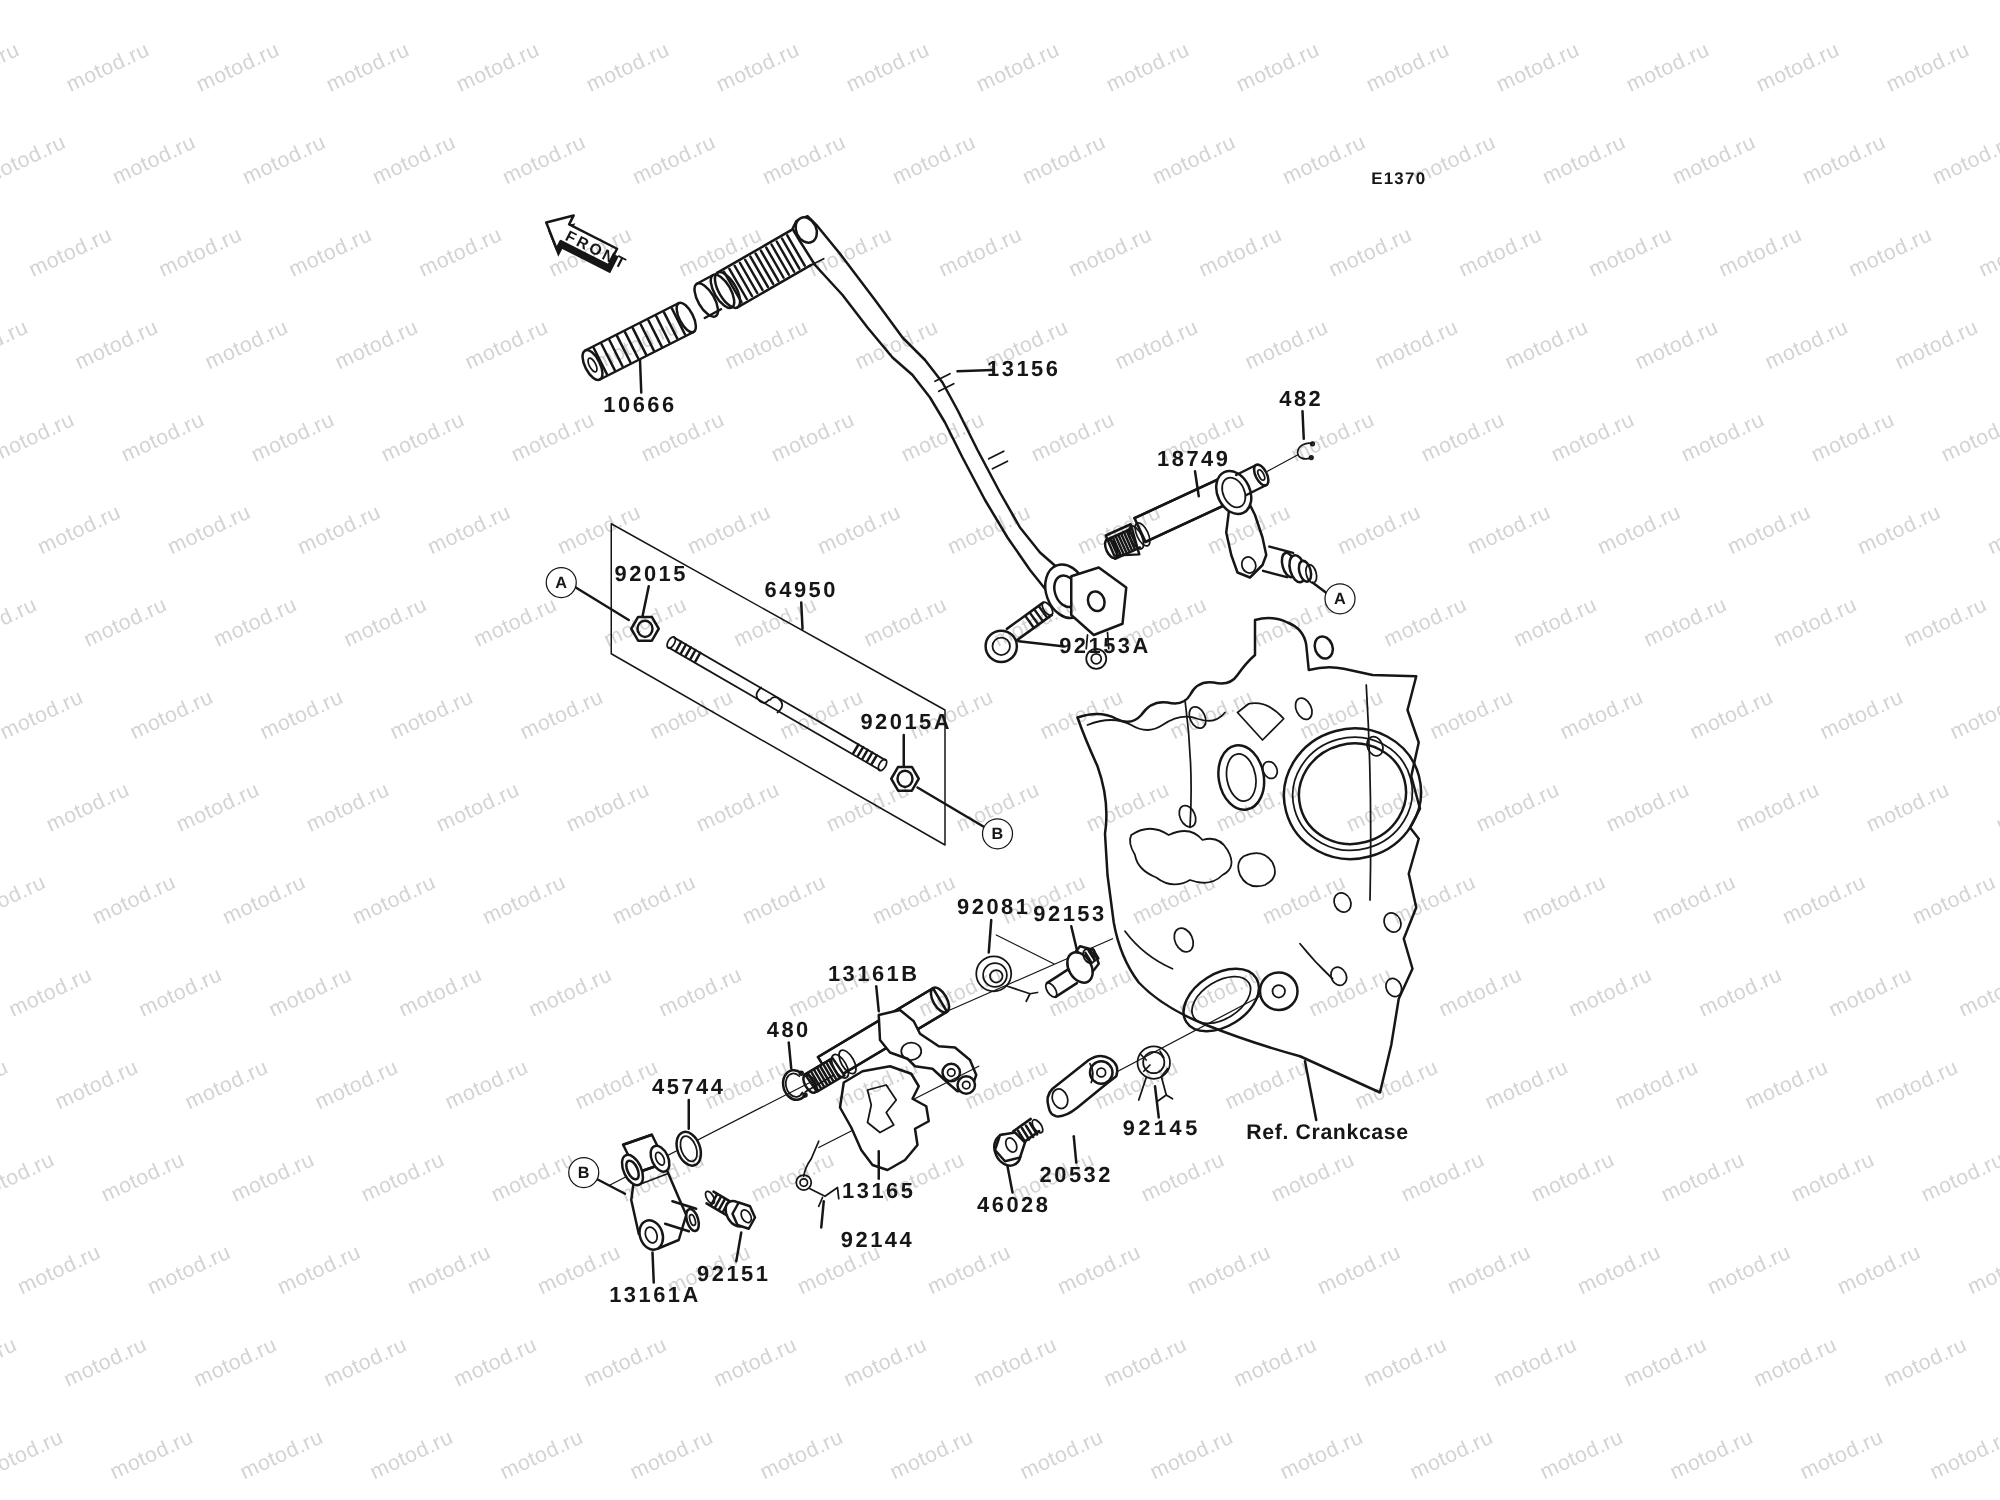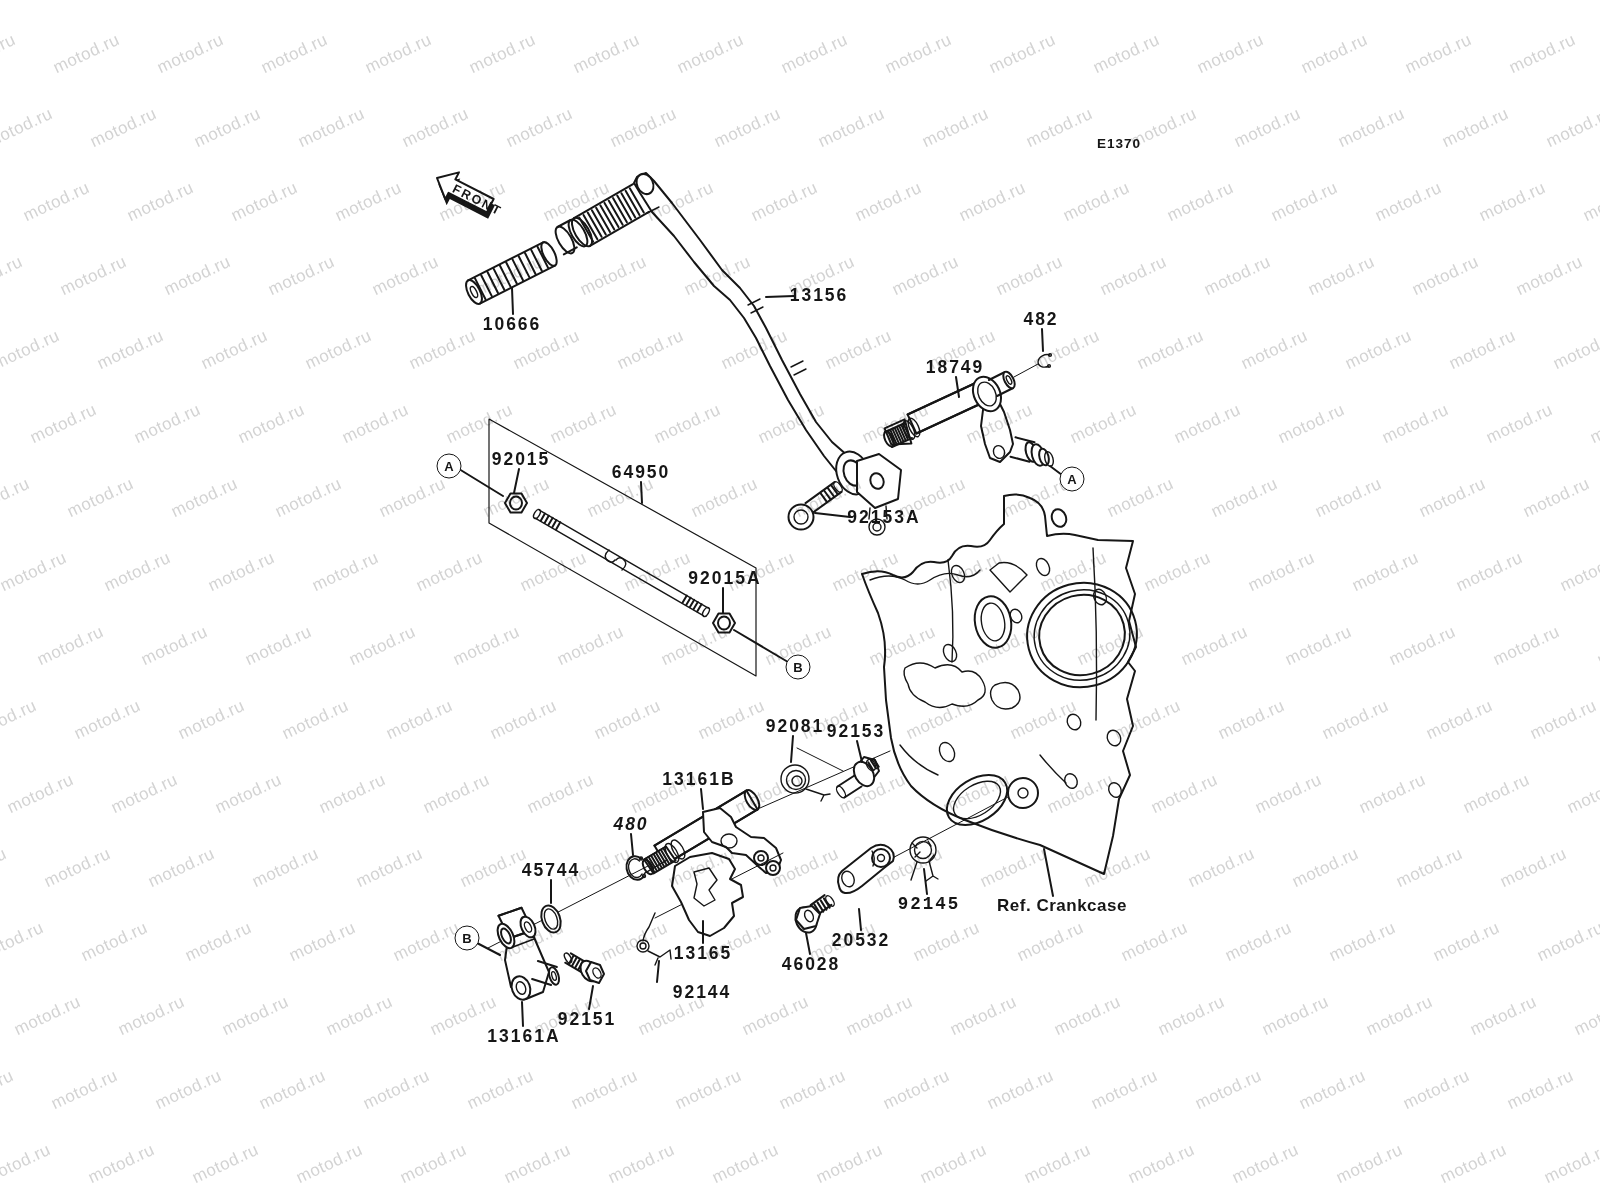--- a/index.html
+++ b/index.html
@@ -681,21 +681,21 @@
       <div class="part-label" style="left: 819px; top: 295px;">13156</div>
       <div class="part-label" style="left: 1041px; top: 319px;">482</div>
       <div class="part-label" style="left: 955px; top: 367px;">18749</div>
       <div class="part-label" style="left: 521px; top: 459px;">92015</div>
       <div class="part-label" style="left: 641px; top: 472px;">64950</div>
       <div class="part-label" style="left: 884px; top: 517px;">92153A</div>
       <div class="part-label" style="left: 725px; top: 578px;">92015A</div>
       <div class="part-label" style="left: 795px; top: 726px;">92081</div>
       <div class="part-label" style="left: 856px; top: 731px;">92153</div>
       <div class="part-label" style="left: 699px; top: 779px;">13161B</div>
-      <div class="part-label" style="left: 631px; top: 824px; font-style: italic;">480</div>
+      <div class="part-label" style="left: 631px; top: 824px;">480</div>
       <div class="part-label" style="left: 551px; top: 870px;">45744</div>
       <div class="part-label" style="left: 929px; top: 904px; font-family: Liberation Mono, monospace;">92145</div>
       <div class="part-label ref" style="left: 1062px; top: 906px;">Ref. Crankcase</div>
       <div class="part-label" style="left: 861px; top: 940px;">20532</div>
       <div class="part-label" style="left: 703px; top: 953px;">13165</div>
       <div class="part-label" style="left: 811px; top: 964px;">46028</div>
       <div class="part-label" style="left: 656px; top: 992px; margin-left: 46px;">92144</div>
       <div class="part-label" style="left: 587px; top: 1019px;">92151</div>
       <div class="part-label" style="left: 524px; top: 1036px;">13161A</div>
       <div class="callout" style="left: 449px; top: 466px;">A</div>

